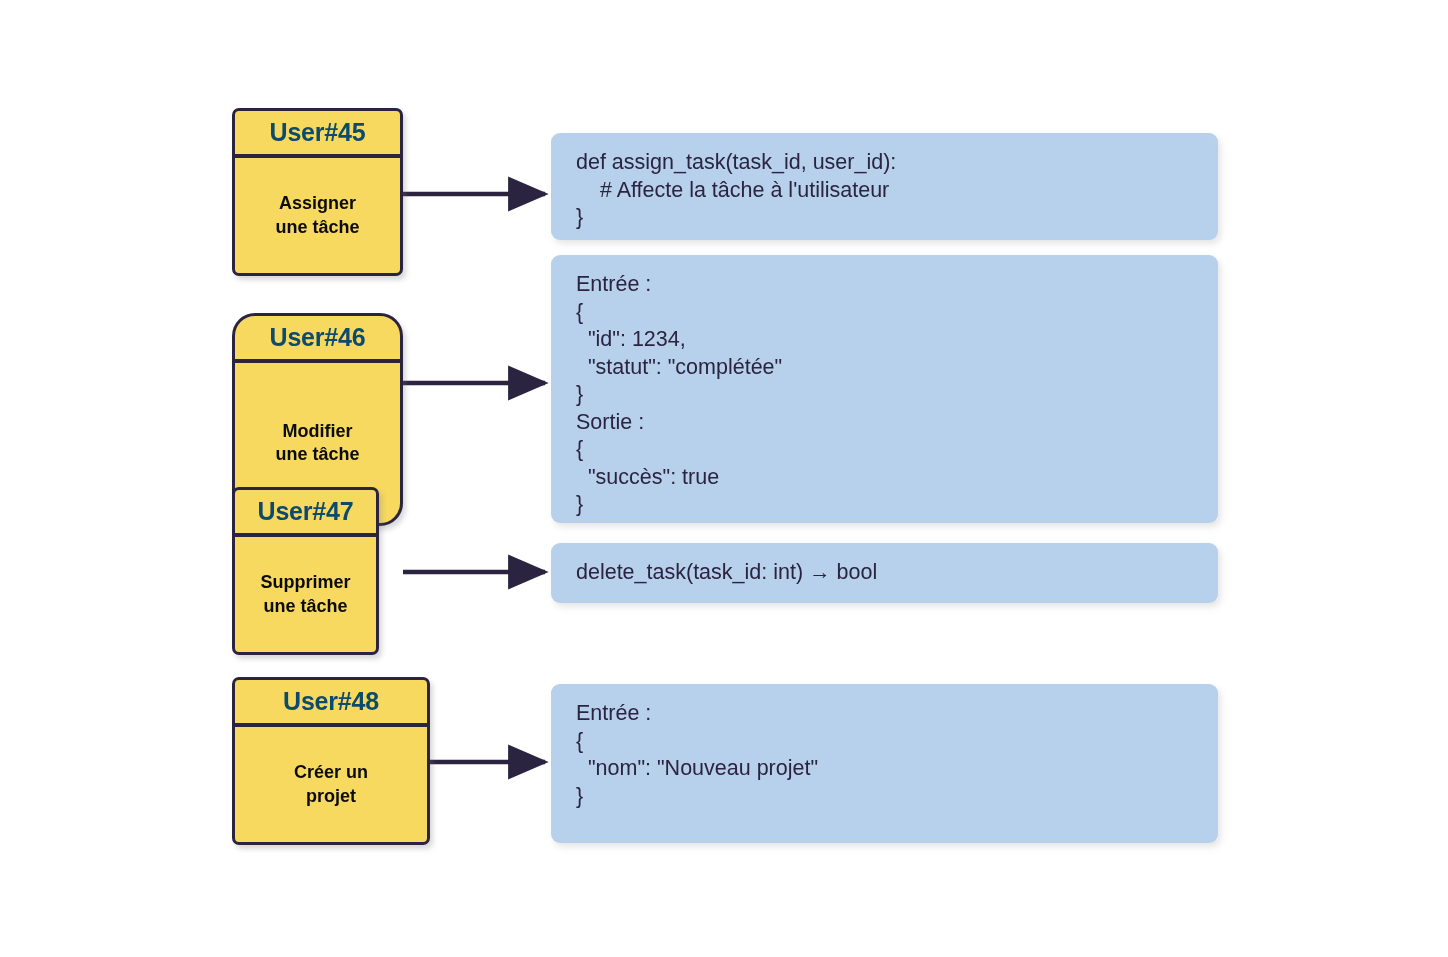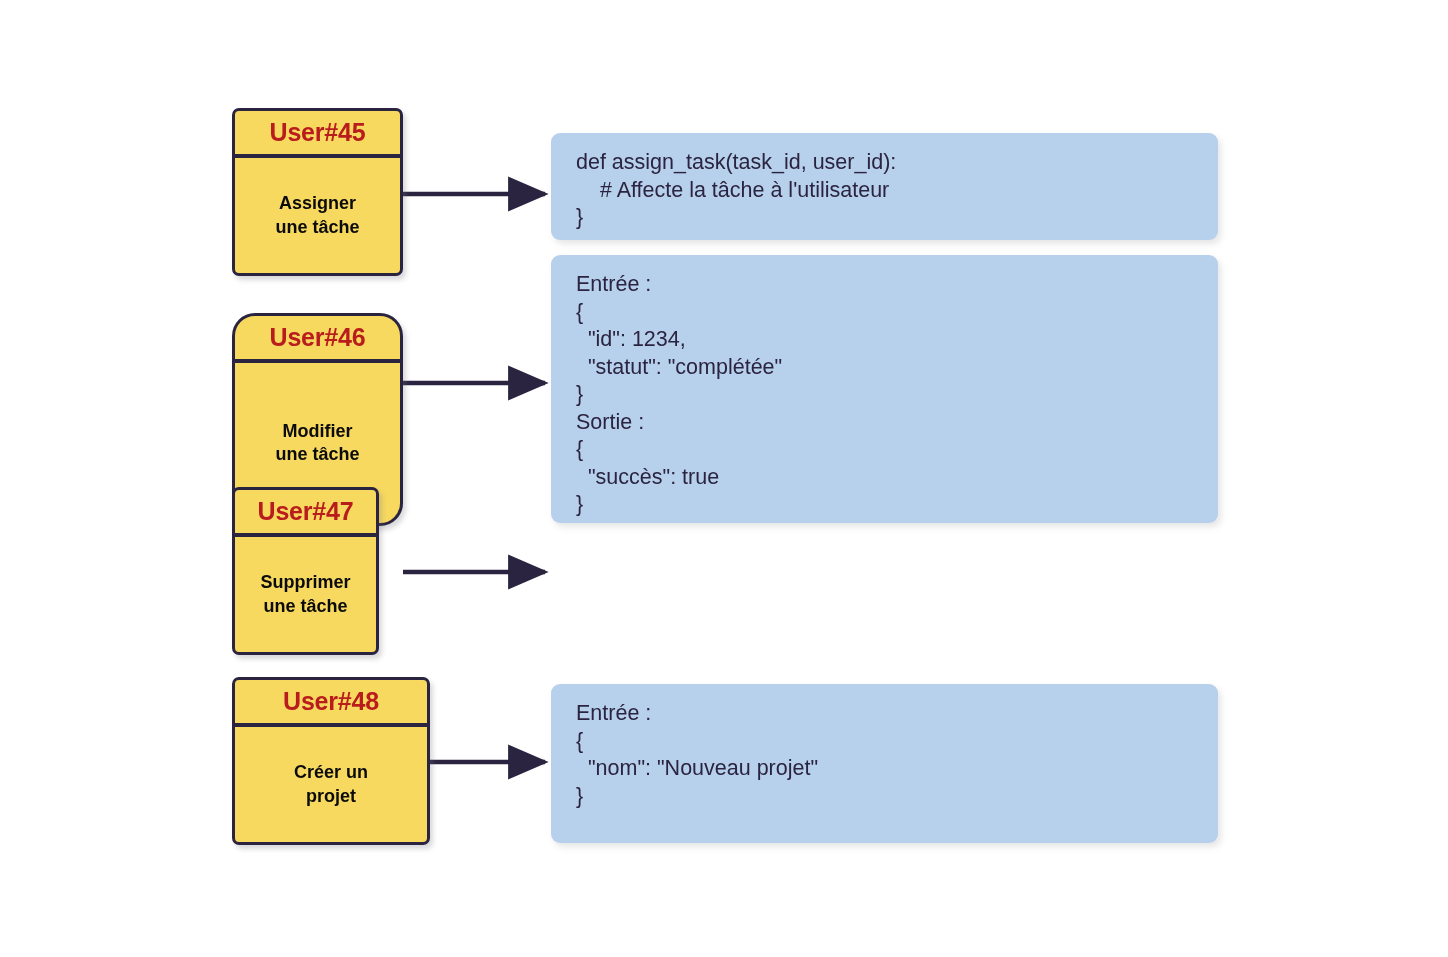--- a/index.html
+++ b/index.html
@@ -40,21 +40,21 @@
   .node-header {
     box-sizing: border-box;
     height: 47px;
     flex: 0 0 47px;
     border-bottom: 4px solid #2B2440;
     display: flex;
     align-items: center;
     justify-content: center;
     font-size: 25px;
     font-weight: bold;
-    color: #b91c1c;
+    color: #0c4a6e;
     letter-spacing: -0.2px;
     white-space: nowrap;
   }
   .node-body {
     flex: 1 1 auto;
     display: flex;
     align-items: center;
     justify-content: center;
     text-align: center;
     padding: 0 6px;
@@ -157,19 +157,20 @@
   <div class="panel" style="left:551px; top:255px; width:667px; height:268px;">Entrée :
 {
   "id": 1234,
   "statut": "complétée"
 }
 Sortie :
 {
   "succès": true
 }</div>
 
+  <div class="panel" style="left:551px; top:543px; width:667px; height:60px;">delete_task(task_id: int) → bool</div>
 
   <div class="panel" style="left:551px; top:684px; width:667px; height:159px;">Entrée :
 {
   "nom": "Nouveau projet"
 }</div>
 
 </div>
 
 </body></html>

